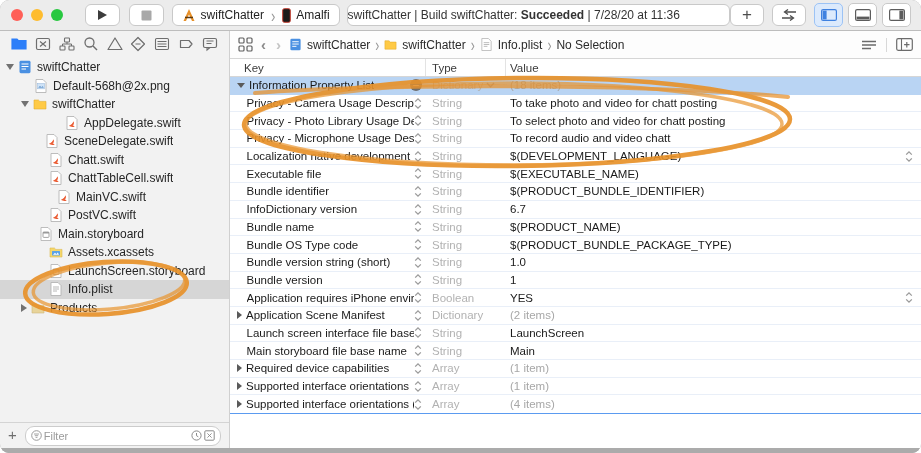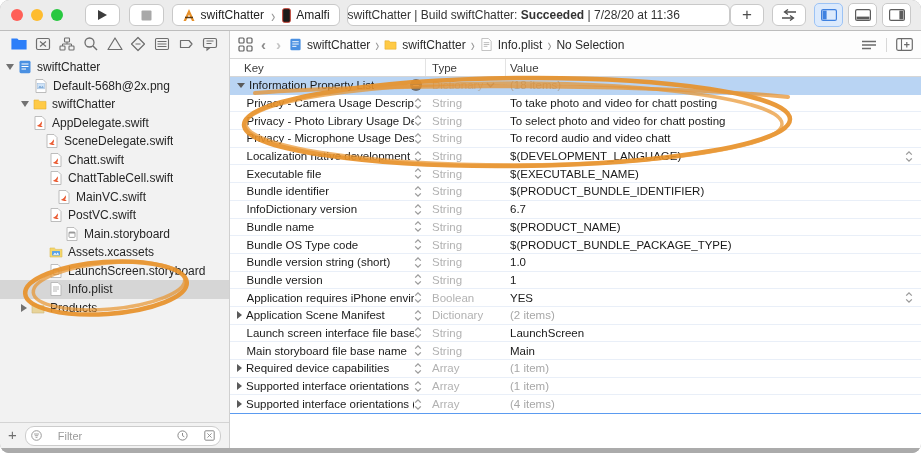--- a/index.html
+++ b/index.html
@@ -34,21 +34,21 @@
   .tree{position:absolute;top:27px;left:0;right:0;bottom:26px;overflow:hidden;font-size:12px;color:#262626;}
   .frow{height:18.5px;display:flex;align-items:center;white-space:nowrap;}
   .frow.selected{background:#d6d6d6;}
   .disc-t{width:0;height:0;display:inline-block;margin-right:4px;}
   .disc-t.open{border-left:4.5px solid transparent;border-right:4.5px solid transparent;border-top:6px solid #727272;}
   .disc-t.closed{border-top:4.5px solid transparent;border-bottom:4.5px solid transparent;border-left:6px solid #727272;}
   .disc-sp{width:9px;display:inline-block;margin-right:4px;}
   .ficon{width:14px;height:14px;margin-right:5px;flex:0 0 auto;}
   .fname{overflow:hidden;text-overflow:ellipsis;}
   .sidebar-bottom{position:absolute;left:0;right:0;bottom:0;height:26px;border-top:1px solid #d4d4d4;display:flex;align-items:center;padding:0 8px;box-sizing:border-box;gap:8px;}
-  .filterfield{flex:1;height:18px;background:#ffffff;border:1px solid #cccccc;border-radius:9px;display:flex;align-items:center;padding:0 5px;gap:16px;color:#9a9a9a;font-size:11px;}
+  .filterfield{flex:1;height:18px;background:#ffffff;border:1px solid #cccccc;border-radius:9px;display:flex;align-items:center;padding:0 5px;gap:2px;color:#9a9a9a;font-size:11px;}
   .filterfield .ph{flex:1;}
   
   .editor{flex:1;background:#ffffff;position:relative;min-width:0;}
   .jumpbar{height:27px;border-bottom:1px solid #d6d6d6;display:flex;align-items:center;padding:0 8px;font-size:12px;color:#2b2b2b;gap:6px;background:#fdfdfd;}
   .chev{color:#8a8a8a;font-size:15px;font-weight:bold;padding:0 2px;}
   .chev.fwd{color:#c4c4c4;}
   .bc{display:flex;align-items:center;gap:5px;}
   .bc .bcsep{color:#9a9a9a;transform:scaleY(1.5);font-size:12px;}
   .jump-right{margin-left:auto;display:flex;align-items:center;gap:9px;}
   .vdiv{width:1px;height:14px;background:#d8d8d8;}
@@ -230,21 +230,21 @@
             </svg>
             <span class="fname">Default-568h@2x.png</span>
           </div>
           <div class="frow" style="padding-left:21px">
             <span class="disc-t open"></span>
             <svg class="ficon" viewBox="0 0 14 14">
               <path d="M1 3 H5.4 L6.8 4.4 H13 V12 H1 Z" fill="#ffca45" stroke="#e3ac2c" stroke-width="0.6"></path>
             </svg>
             <span class="fname">swiftChatter</span>
           </div>
-          <div class="frow" style="padding-left:20px">
+          <div class="frow" style="padding-left:52px">
             <span class="disc-sp"></span>
             <svg class="ficon" viewBox="0 0 14 14">
               <path d="M2 0.5 H9 L12 3.5 V13.5 H2 Z" fill="#ffffff" stroke="#b6b6b6" stroke-width="0.9"></path>
               <path d="M4 9.8 C 6 9 8 7 8.6 5.2 C 9.4 7.2 8.8 9 7.4 9.9 C 8.2 9.9 8.9 9.7 9.6 10.4 C 8 11.3 5.4 11 4 9.8 Z" fill="#eb5b32"></path>
             </svg>
             <span class="fname">AppDelegate.swift</span>
           </div>
           <div class="frow" style="padding-left:32px">
             <span class="disc-sp"></span>
             <svg class="ficon" viewBox="0 0 14 14">
@@ -278,21 +278,21 @@
             <span class="fname">MainVC.swift</span>
           </div>
           <div class="frow" style="padding-left:36px">
             <span class="disc-sp"></span>
             <svg class="ficon" viewBox="0 0 14 14">
               <path d="M2 0.5 H9 L12 3.5 V13.5 H2 Z" fill="#ffffff" stroke="#b6b6b6" stroke-width="0.9"></path>
               <path d="M4 9.8 C 6 9 8 7 8.6 5.2 C 9.4 7.2 8.8 9 7.4 9.9 C 8.2 9.9 8.9 9.7 9.6 10.4 C 8 11.3 5.4 11 4 9.8 Z" fill="#eb5b32"></path>
             </svg>
             <span class="fname">PostVC.swift</span>
           </div>
-          <div class="frow" style="padding-left:52px">
+          <div class="frow" style="padding-left:26px">
             <span class="disc-sp"></span>
             <svg class="ficon" viewBox="0 0 14 14">
               <path d="M2 0.5 H9 L12 3.5 V13.5 H2 Z" fill="#ffffff" stroke="#b6b6b6" stroke-width="0.9"></path>
               <rect x="4" y="5" width="6" height="5.4" rx="0.8" fill="none" stroke="#9a9a9a" stroke-width="0.9"></rect>
               <rect x="4" y="5" width="6" height="1.5" fill="#9a9a9a"></rect>
             </svg>
             <span class="fname">Main.storyboard</span>
           </div>
           <div class="frow" style="padding-left:36px">
             <span class="disc-sp"></span>

